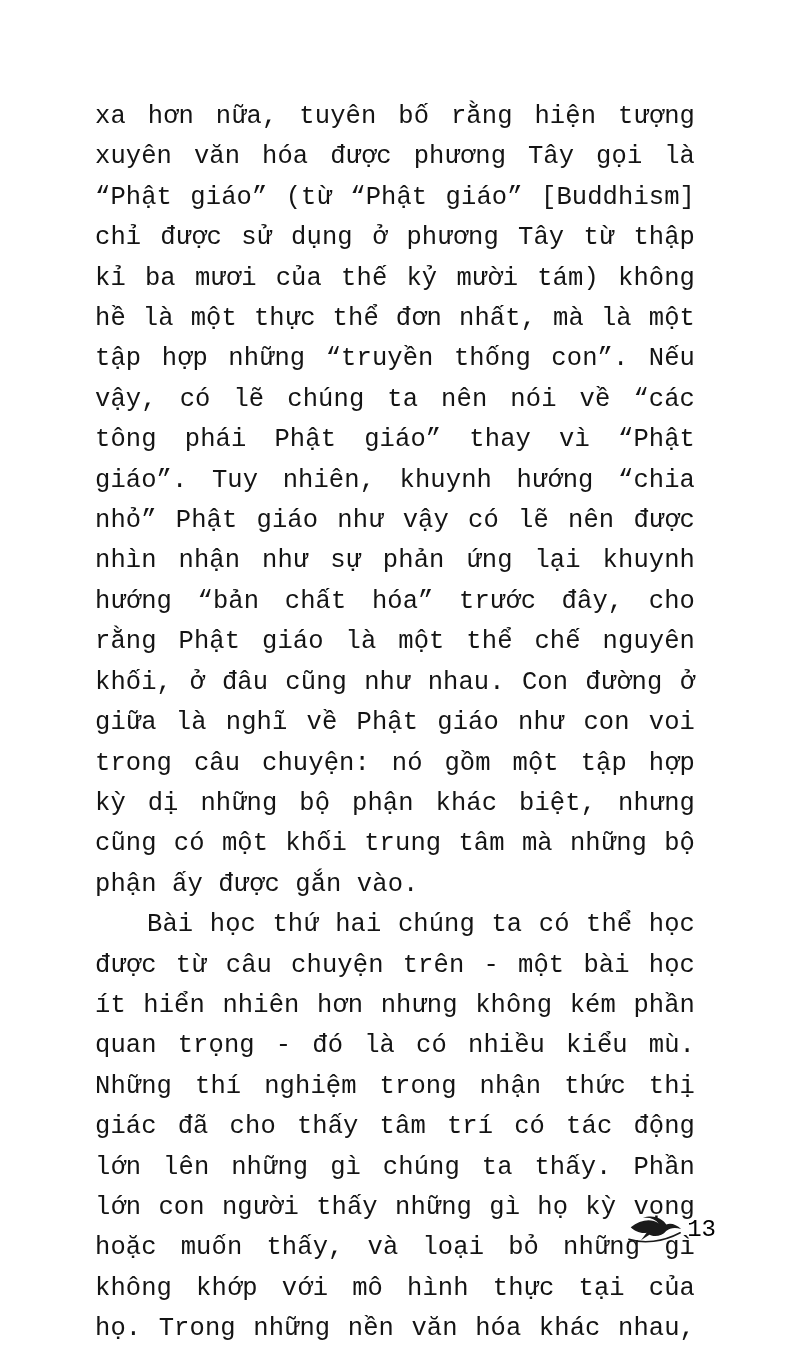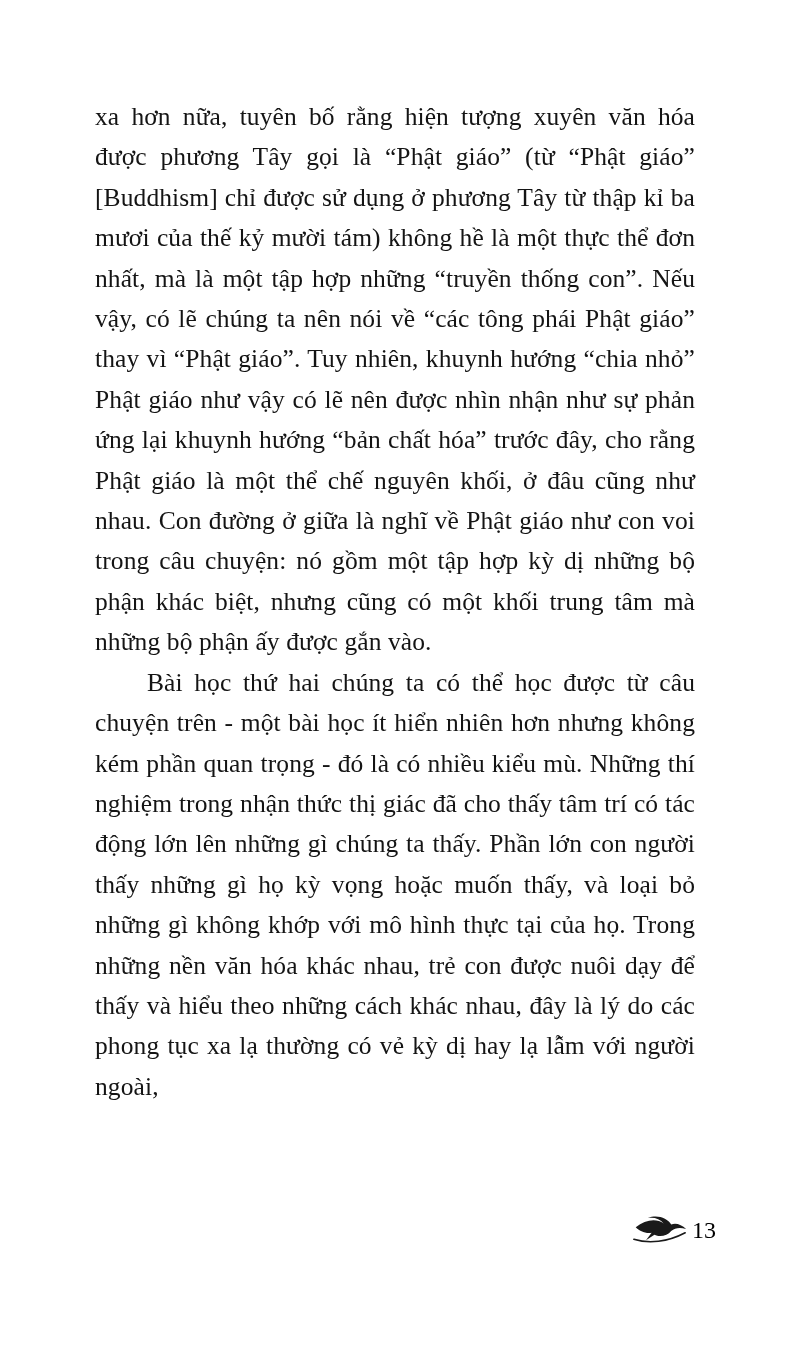--- a/index.html
+++ b/index.html
@@ -6,21 +6,21 @@
     margin: 0;
     padding: 0;
     background: #ffffff;
   }
   .page {
     position: relative;
     width: 800px;
     height: 1350px;
     background: #ffffff;
     overflow: hidden;
-    font-family: Liberation Serif, serif;
+    font-family: Liberation Mono, monospace;
     color: #141414;
   }
   .content {
     position: absolute;
     left: 95px;
     top: 97px;
     width: 600px;
   }
   .content p {
     margin: 0;

